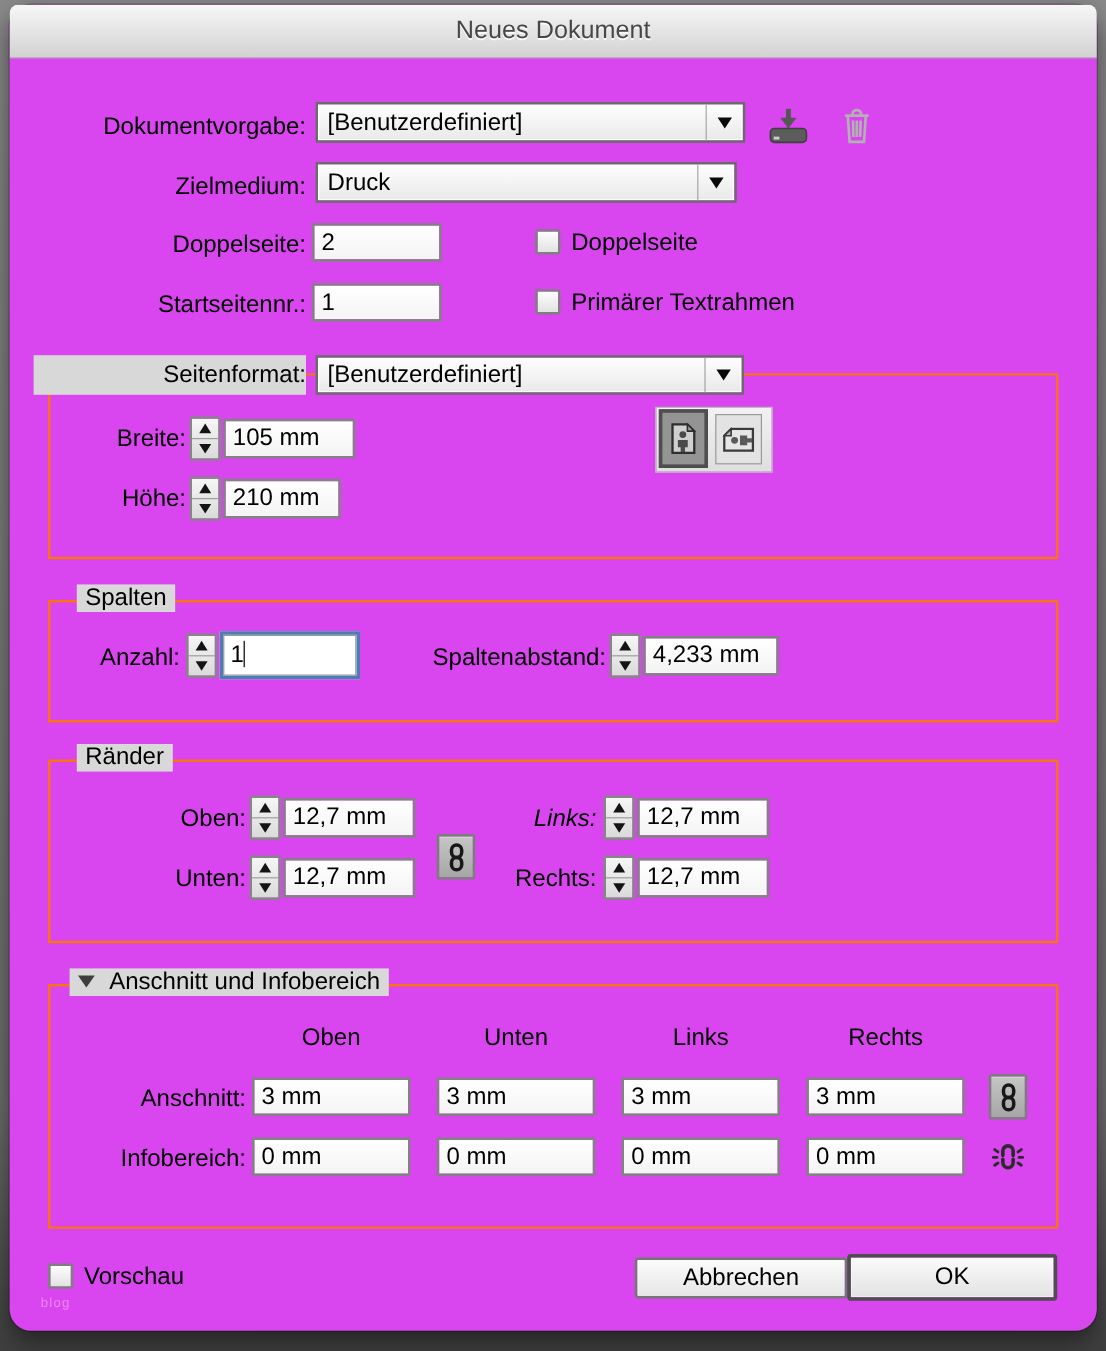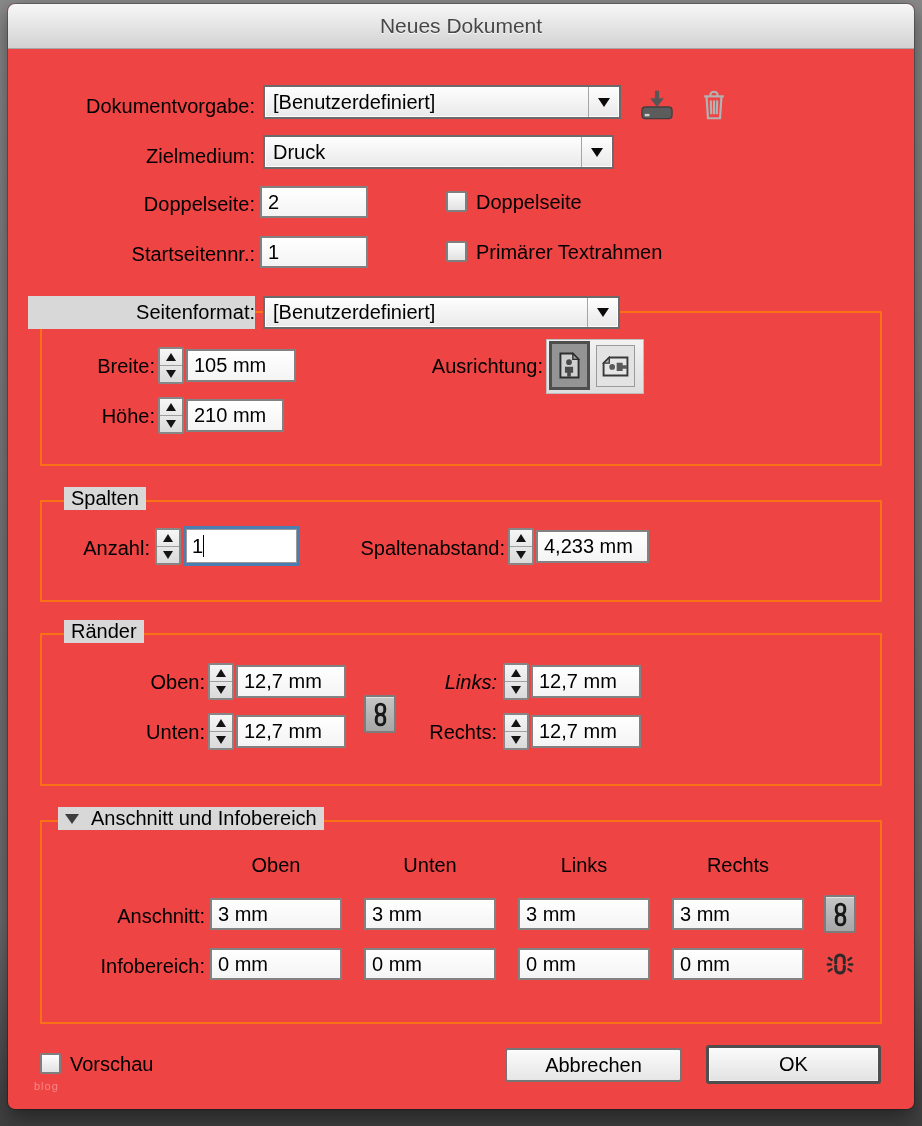--- a/index.html
+++ b/index.html
@@ -4,21 +4,21 @@
 <style>
   html,body{margin:0;padding:0;}
   body{
     width:922px;height:1126px;overflow:hidden;
     background:linear-gradient(#8a8a8a,#6e6e6e 82%,#3f3f3f);
     font-family:"Liberation Sans",sans-serif;
     -webkit-font-smoothing:antialiased;
   }
   .dialog{
     position:absolute;left:8px;top:4px;width:906px;height:1105px;
-    background:#ef4444;border-radius:7px;
+    background:#d946ef;border-radius:18px;
     box-shadow:0 8px 22px rgba(0,0,0,.5), 0 0 0 1px rgba(0,0,0,.25);
   }
   .titlebar{
     position:absolute;left:0;top:0;right:0;height:44px;
     background:linear-gradient(#f7f7f7,#d2d2d2);
     border-bottom:1px solid #a6a6a6;
     border-radius:7px 7px 0 0;
     text-align:center;line-height:44px;
     font-size:21px;color:#474747;text-shadow:0 1px 0 rgba(255,255,255,.8);
   }
@@ -163,21 +163,20 @@
   <div class="stepper" style="left:150px;top:343px;height:37px;">
     <span class="step-half">
         <span class="tri-up-s"></span>
       </span>
     <span class="step-half dn">
         <span class="tri-dn-s"></span>
       </span>
   </div>
   <div class="field" style="left:178px;top:345px;width:110px;height:33px;line-height:29px;">105 mm</div>
 
-  <div class="lbl" style="left:390px;top:346px;width:145px;line-height:33px;">Ausrichtung:</div>
   <div class="orient-panel" style="left:538px;top:335px;width:96px;height:53px;"></div>
   <div class="orientbtn sel" style="left:541px;top:337px;width:41px;height:49px;">
     <svg width="21" height="27" viewBox="0 0 22 28">
       <path d="M1.5 1.5 h13 l6 6 v19 h-19 z" fill="#cfcfcf" stroke="#2e2e2e" stroke-width="2"></path>
       <path d="M14.5 1.5 v6 h6 z" fill="#9f9f9f" stroke="#2e2e2e" stroke-width="1.4"></path>
       <circle cx="10.5" cy="10.5" r="3" fill="#4a4a4a"></circle>
       <path d="M6.2 15.2 h8.6 v6.3 h-2.4 v4.4 h-3.8 v-4.4 h-2.4 z" fill="#4a4a4a"></path>
     </svg>
   </div>
   <div class="orientbtn unsel" style="left:588px;top:341px;width:39px;height:42px;">
@@ -313,16 +312,16 @@
       <path d="M5.2 18.8 L2.6 20.6" stroke-width="2.2"></path>
       <path d="M20.8 10.2 L23.4 8.4" stroke-width="2.2"></path>
       <path d="M21.6 14.5 H24.4" stroke-width="2.2"></path>
       <path d="M20.8 18.8 L23.4 20.6" stroke-width="2.2"></path>
     </svg>
   </div>
 
   <div class="cb" style="left:32px;top:1049px;"></div>
   <div class="lbl lbl-left" style="left:62px;top:1046px;line-height:28px;">Vorschau</div>
   <div class="watermark" style="left:26px;top:1076px;">blog</div>
-  <div class="btn btn-normal" style="left:497px;top:1044px;width:177px;height:34px;text-align:center;">Abbrechen</div>
+  <div class="btn btn-normal" style="left:521px;top:1044px;width:177px;height:34px;text-align:center;">Abbrechen</div>
   <div class="btn btn-default" style="left:698px;top:1041px;width:175px;height:39px;">OK</div>
 
 </div>
 
 </body></html>

